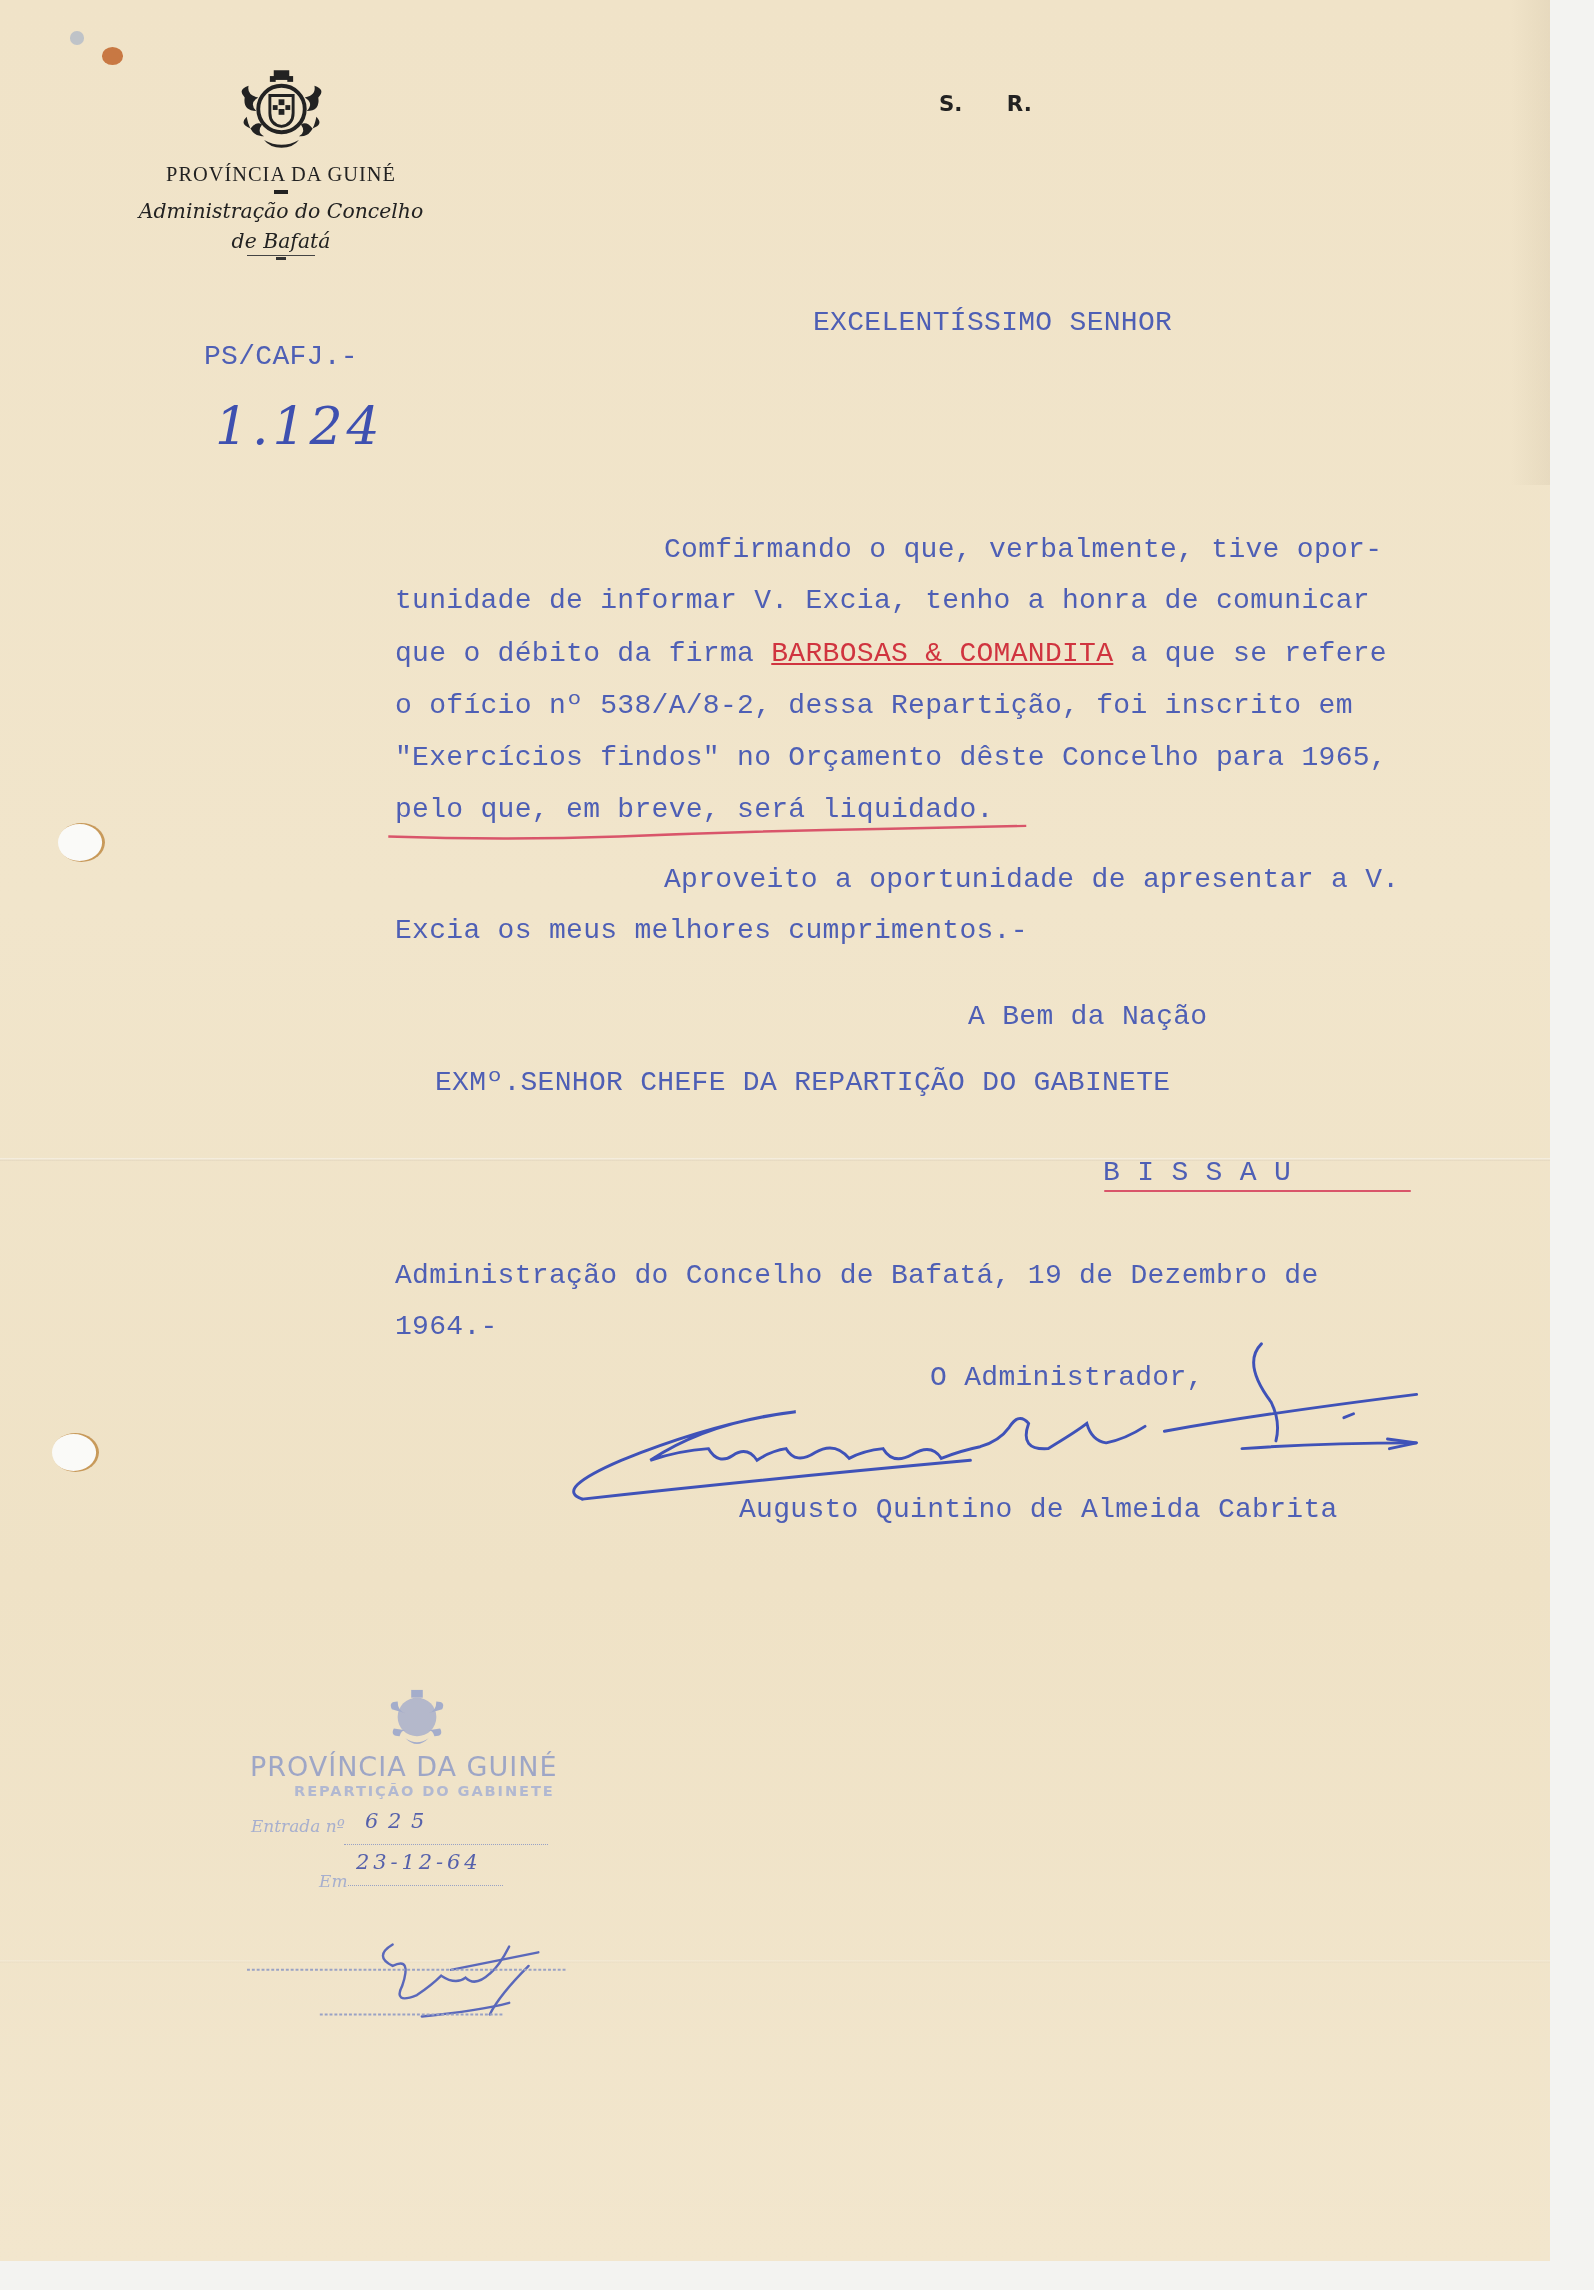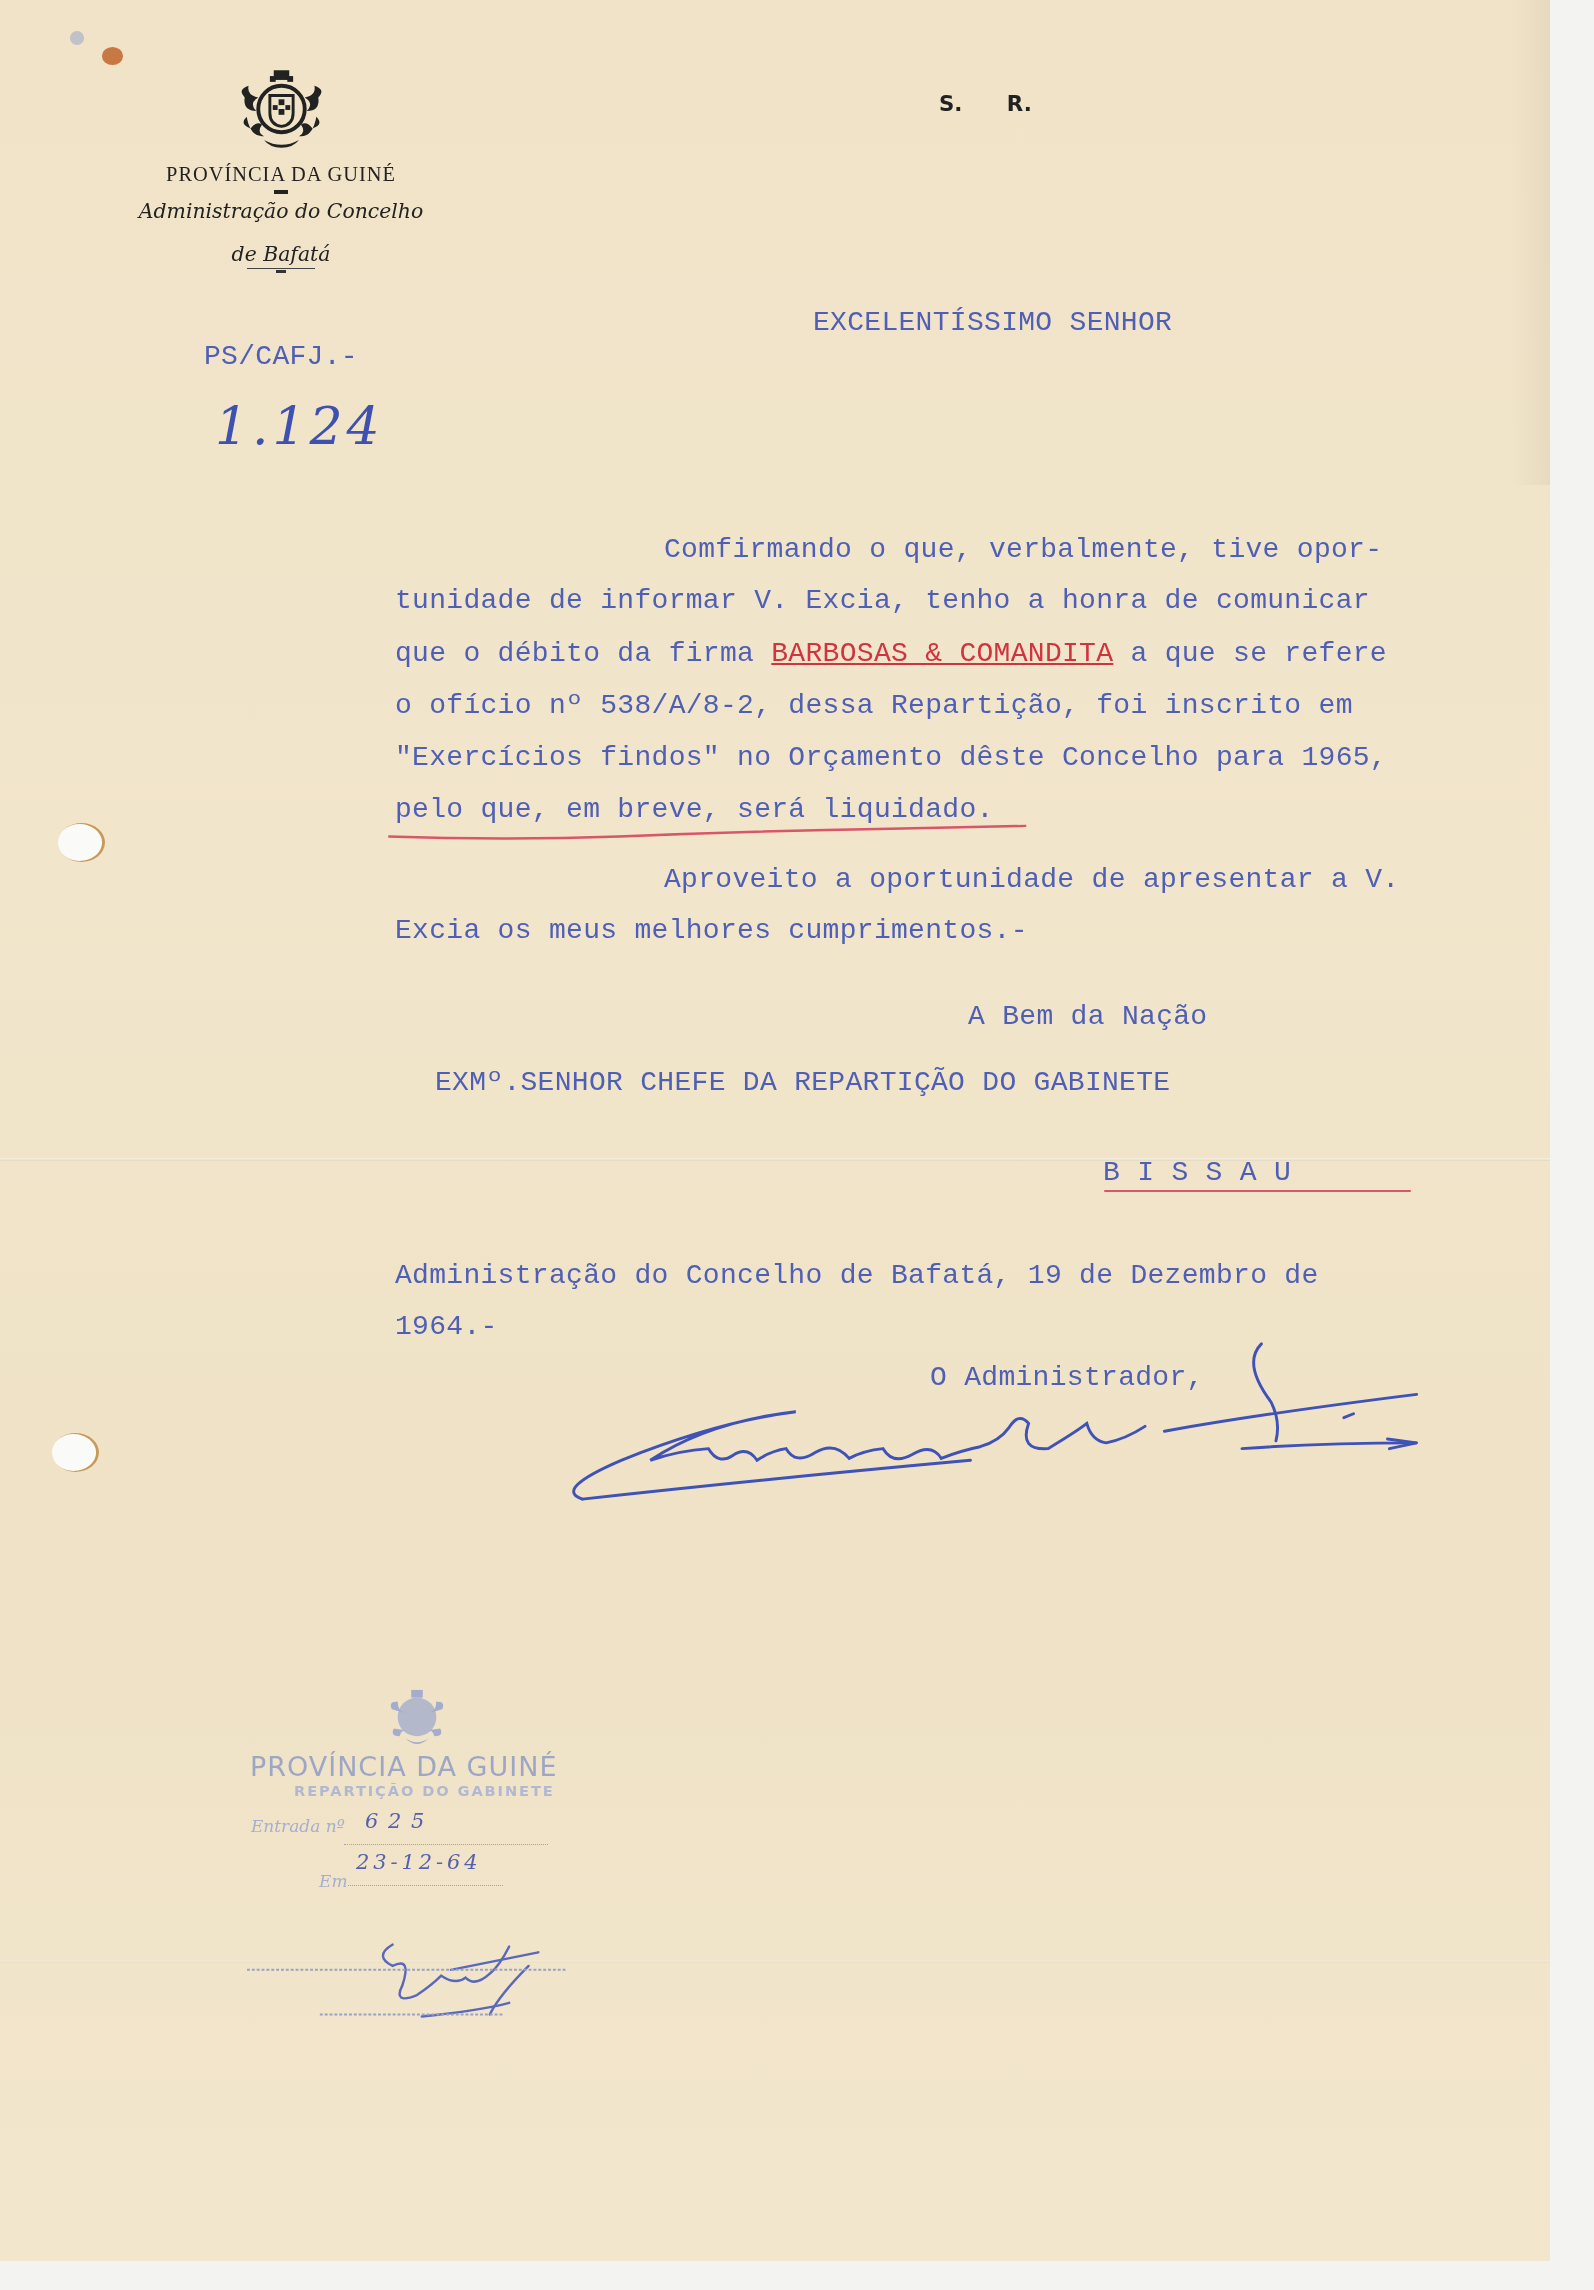--- a/index.html
+++ b/index.html
@@ -32,21 +32,21 @@
   .letterhead { left:116px; top:68px; width:330px; text-align:center; color:#222; }
   .crest { width:93px; height:82px; margin:0 auto; }
   .lh-province {
     font-family:"Liberation Serif","DejaVu Serif",serif; font-size:20.4px;
     letter-spacing:1px; margin-top:7.8px; color:#222;
   }
   .lh-dash { width:13.6px; height:3.9px; background:#222; margin:3.9px auto 5.8px; }
   .lh-admin, .lh-city {
     font-family:"DejaVu Serif",serif; font-style:italic; font-size:20.4px; color:#222;
   }
-  .lh-city { margin-top:19px; }
+  .lh-city { margin-top:6px; }
   .lh-city-line { width:68px; height:1px; background:#444; margin:1.9px auto 0; }
   .lh-city-dash { width:9.7px; height:2.9px; background:#333; margin:1px auto 0; }
 
   .typed { color:#4e5fb5; font-size:28px; letter-spacing:0.3px; white-space:pre; }
   .red { color:#d0343f;text-decoration:underline; }
   .sr { left:939px; top:91px; font-family:"DejaVu Sans",sans-serif; font-weight:bold;
         font-size:21.3px; color:#222; word-spacing:37px; }
   .ref { left:204px; top:341px; }
   .handnum {
     left:215px; top:396px; font-family:"DejaVu Serif",serif; font-style:italic;
@@ -156,20 +156,21 @@
       <path d="M720 10 Q700 30 730 70 Q740 90 735 110"></path>
       <path d="M620 100 Q720 82 880 62"></path>
       <path d="M20 170 Q-10 160 60 130 Q160 90 240 80 Q150 90 90 130 Q120 120 150 118 Q160 135 175 125 Q190 115 200 130 Q215 120 230 118 Q240 135 260 122 Q280 110 295 128 Q310 120 330 118 Q340 135 360 124 Q380 112 390 128 Q410 120 430 116 Q450 110 460 96 Q470 80 480 92 Q470 120 500 118 Q530 100 540 92 Q545 110 560 112 Q580 108 600 95"></path>
       <path d="M20 170 Q200 150 420 130"></path>
       <path d="M700 118 Q780 112 880 112"></path>
       <path d="M850 108 L880 112 L852 118"></path>
       <path d="M805 86 L815 82"></path>
     </g>
   </svg>
 
+  <div class="abs typed" style="left:739px;top:1494px;">Augusto Quintino de Almeida Cabrita</div>
 
   <div class="abs stamp">
     <svg class="stamp-crest" viewBox="0 0 60 60">
       <g fill="#97a3cc">
         <circle cx="30" cy="30" r="20" opacity="0.8"></circle>
         <rect x="24" y="2" width="12" height="8"></rect>
         <path d="M4 22 Q0 14 10 14 Q10 24 18 26Z"></path>
           <path d="M56 22 Q60 14 50 14 Q50 24 42 26Z"></path>
         <path d="M6 42 Q2 50 12 50 Q14 42 20 44Z"></path>
           <path d="M54 42 Q58 50 48 50 Q46 42 40 44Z"></path>

